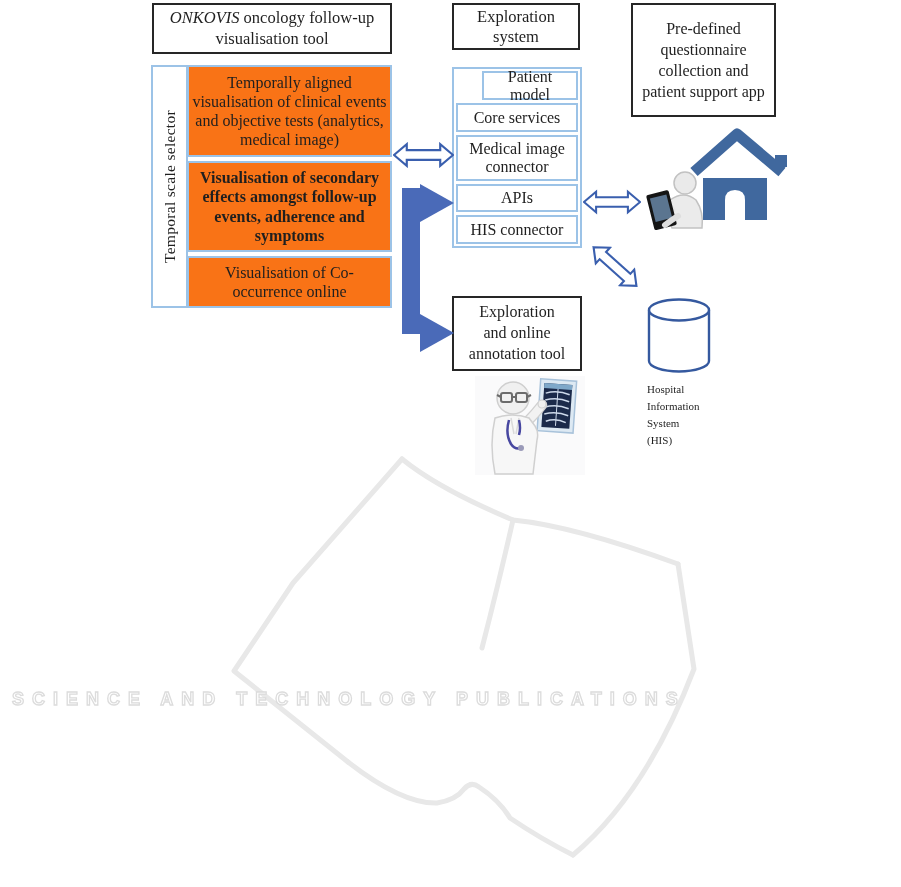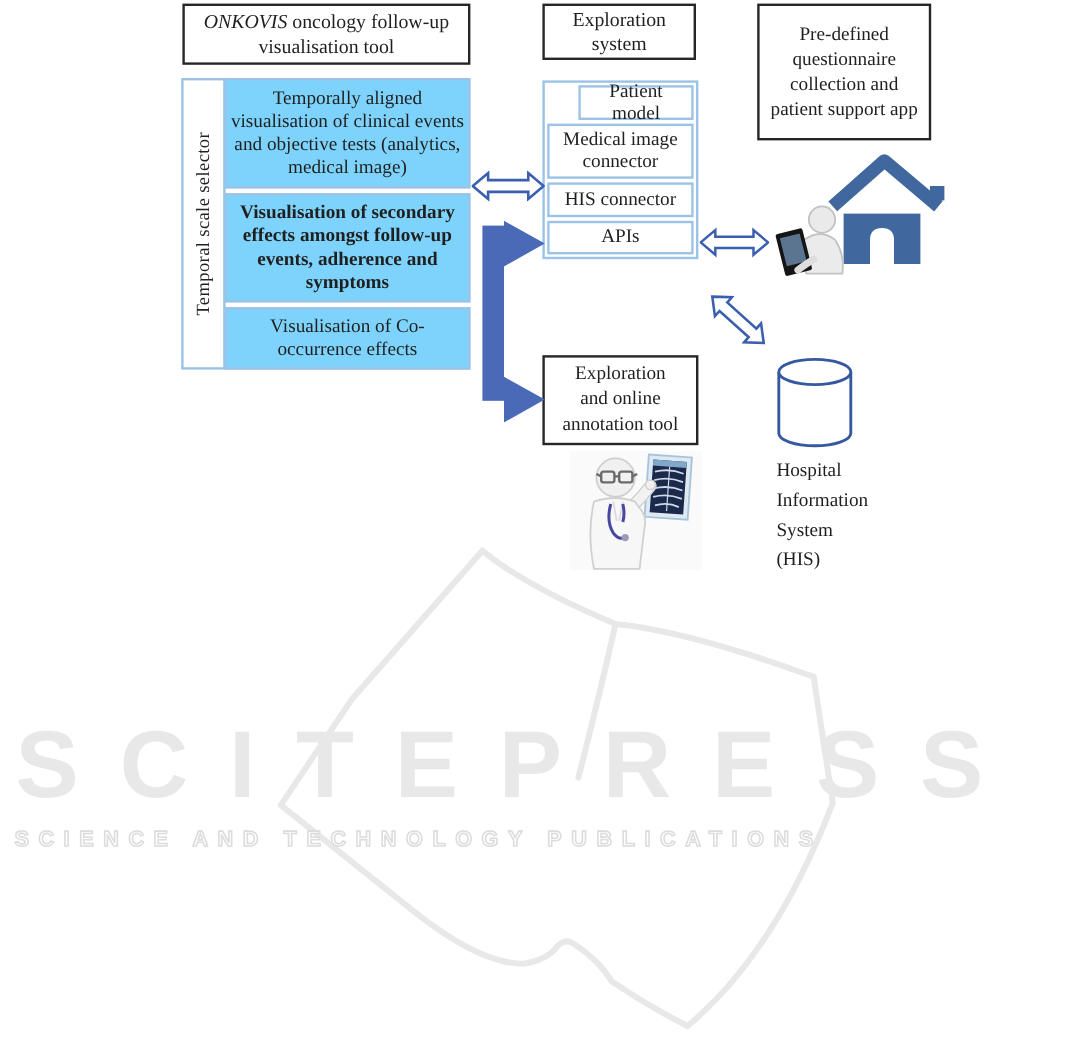--- a/index.html
+++ b/index.html
@@ -23,39 +23,39 @@
   .tss-box {
     left:151px; top:65px; width:37px; height:243px; z-index:2;
     display:flex; align-items:center; justify-content:center;
   }
   .tss-label {
     writing-mode:vertical-rl; transform:rotate(180deg);
     font-size:15.5px; white-space:nowrap; letter-spacing:0.3px;
   }
   .modules { left:187px; top:65px; width:205px; display:flex; flex-direction:column; gap:4px; z-index:2; }
   .module {
-    border:2px solid #9cc3e7; background:#7dd3fc; box-sizing:border-box;
+    border:2px solid #9cc3e7; background:#f97316; box-sizing:border-box;
     display:flex; align-items:center; justify-content:center; text-align:center;
     font-size:16px; line-height:1.2; padding:0 2px;
   }
   .module-1 { height:92px; } .module-2 { height:91px;font-weight:bold; } .module-3 { height:52px; }
   
   .info-stack {
     left:452px; top:67px; width:130px; z-index:2; padding:2px;
     display:flex; flex-direction:column; gap:3px;
   }
   .component {
     border:2px solid #9cc3e7; background:#fff; box-sizing:border-box;
     display:flex; align-items:center; justify-content:center; text-align:center;
     font-size:16px; line-height:1.1; padding:0 4px;
   }
   .comp-0 { height:29px;margin-left:26px; } .comp-1 { height:29px; } .comp-2 { height:46px; }
   .comp-3 { height:28px; } .comp-4 { height:29px; }
   
-  .his-label { left:647px; top:381px; width:120px; font-size:16px; line-height:1.55; z-index:2; }
+  .his-label { left:647px; top:381px; width:120px; font-size:11px; line-height:1.55; z-index:2; }
   
   .arrow { z-index:3; }
   .arrow-a { left:393px; top:142px; width:61px; height:26px; }
   .arrow-b { left:583px; top:189px; width:58px; height:26px; }
   .arrow-c { left:577px; top:254px; width:76px; height:25px; transform:rotate(42deg); }
   .solid-connector { left:401px; top:184px; width:54px; height:168px; z-index:3; }
   
   .house-icon   { left:687px; top:128px; width:104px; height:94px; z-index:2; }
   .patient-icon { left:644px; top:170px; width:70px;  height:60px; z-index:3; }
   .db-icon      { left:646px; top:298px; width:66px;  height:76px; z-index:2; }
@@ -80,59 +80,61 @@
 <div class="canvas">
 
   <svg class="abs book-wm" viewBox="0 0 901 887" fill="none" stroke="#e8e8e8" stroke-width="5" stroke-linecap="round" stroke-linejoin="round">
     <path d="M402,459 L293,583 L234,671 L348,762"></path>
     <path d="M348,762 Q402,804 437,803 Q456,800 464,789 Q471,781 479,787 Q499,800 510,818 Q541,839 573,855"></path>
     <path d="M573,855 Q646,794 694,669 L678,564"></path>
     <path d="M678,564 Q574,526 513,520 Q439,489 402,459"></path>
     <path d="M513,520 Q497,590 482,648"></path>
   </svg>
 
-  <div class="abs wm-logo">SCITEPRESS</div>
   <div class="abs wm-subtitle">SCIENCE AND TECHNOLOGY PUBLICATIONS</div>
 
   <div class="abs blackbox title-box">
     <div class="box-text"><i>ONKOVIS</i><span> oncology follow-up visualisation tool</span></div>
   </div>
 
   <div class="abs bluebox tss-box">
     <span class="tss-label">Temporal scale selector</span>
   </div>
 
   <div class="abs modules">
     <div class="module module-1">
       <div class="box-text">Temporally aligned visualisation of clinical events and objective tests (analytics, medical image)</div>
     </div>
     <div class="module module-2">
       <div class="box-text">Visualisation of secondary effects amongst follow-up events, adherence and symptoms</div>
     </div>
     <div class="module module-3">
-      <div class="box-text">Visualisation of Co-occurrence effects</div>
+      <div class="box-text">Visualisation of Co-occurrence online</div>
     </div>
   </div>
 
   <div class="abs blackbox info-title-box">
     <div class="box-text">Exploration system</div>
   </div>
 
   <div class="abs bluebox info-stack">
     <div class="component comp-0">
       <div class="box-text">Patient model</div>
     </div>
+    <div class="component comp-1">
+      <div class="box-text">Core services</div>
+    </div>
     <div class="component comp-2">
       <div class="box-text">Medical image connector</div>
     </div>
+    <div class="component comp-3">
+      <div class="box-text">APIs</div>
+    </div>
     <div class="component comp-4">
       <div class="box-text">HIS connector</div>
-    </div>
-    <div class="component comp-3">
-      <div class="box-text">APIs</div>
     </div>
   </div>
 
   <div class="abs blackbox predef-box">
     <div class="box-text">Pre-defined questionnaire collection and patient support app</div>
   </div>
 
   <div class="abs blackbox explore-box">
     <div class="box-text">Exploration and online annotation tool</div>
   </div>

